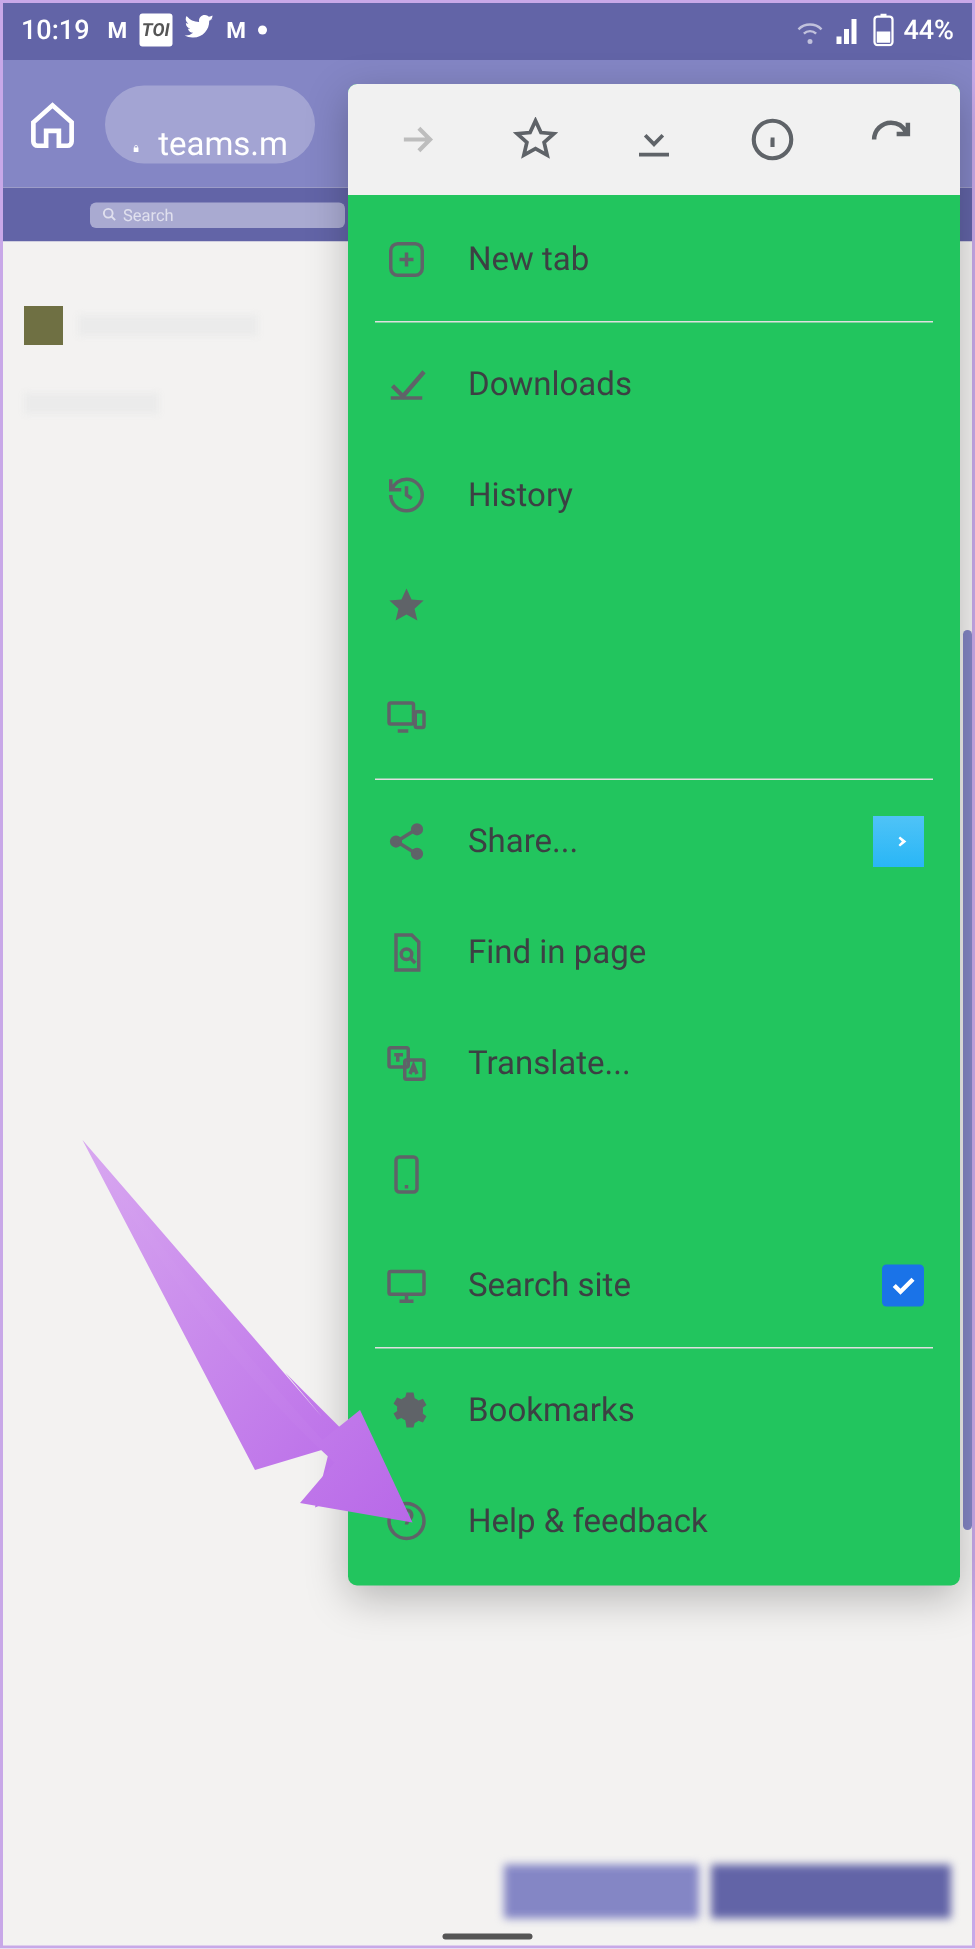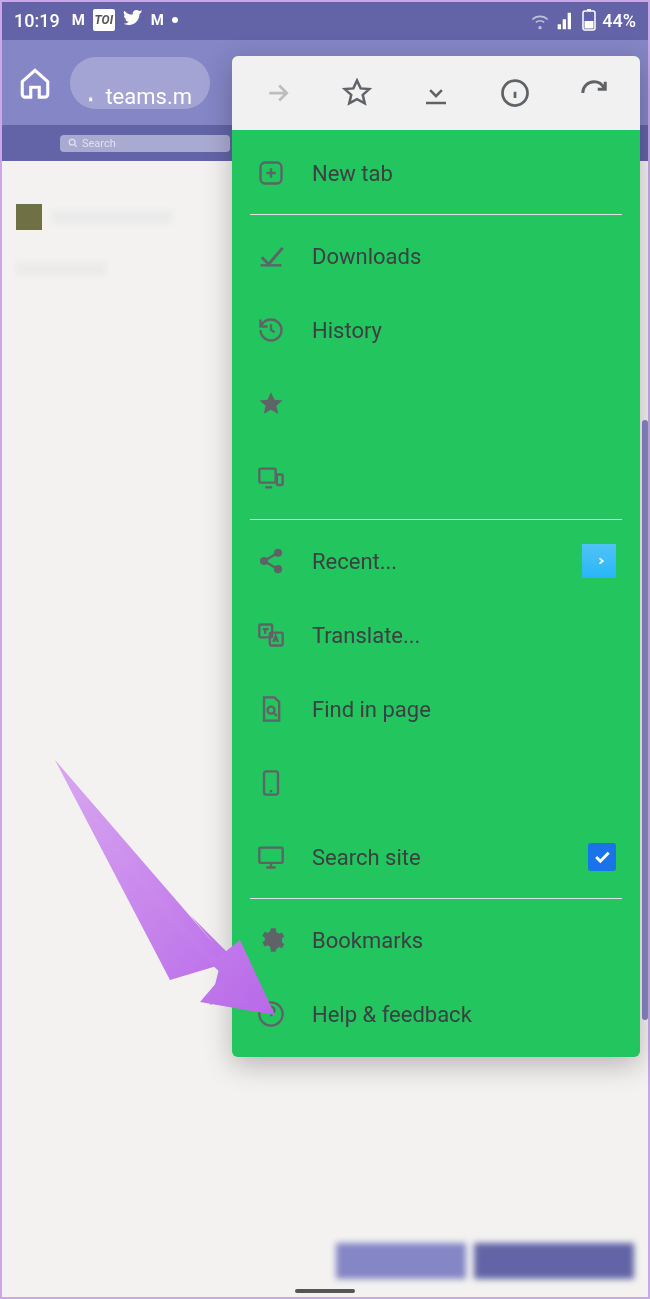--- a/index.html
+++ b/index.html
@@ -209,46 +209,46 @@
     <div class="menu-divider"></div>
     <div class="menu-item">
       <span class="micon">
         <svg width="28" height="28" viewBox="0 0 24 24" fill="none" stroke="currentColor" stroke-width="2">
             <circle cx="6" cy="12" r="2.5" fill="currentColor"></circle>
             <circle cx="18" cy="5" r="2.5" fill="currentColor"></circle>
             <circle cx="18" cy="19" r="2.5" fill="currentColor"></circle>
             <path d="M8 11l8-5M8 13l8 5"></path>
           </svg>
       </span>
-      <span class="label">Recent...</span>
+      <span class="label">Share...</span>
       <span class="share-badge">
         <svg width="18" height="18" viewBox="0 0 24 24" fill="#fff">
             <path d="M5 12h10l-3-3 1.4-1.4L19 12l-5.6 4.4L12 15l3-3H5z"></path>
           </svg>
       </span>
     </div>
     <div class="menu-item">
       <span class="micon">
         <svg width="28" height="28" viewBox="0 0 24 24" fill="none" stroke="currentColor" stroke-width="2">
+            <path d="M6 2h9l4 4v16H6z"></path>
+            <circle cx="12" cy="13" r="3"></circle>
+            <path d="M14 15l3 3"></path>
+          </svg>
+      </span>
+      <span class="label">Find in page</span>
+    </div>
+    <div class="menu-item">
+      <span class="micon">
+        <svg width="28" height="28" viewBox="0 0 24 24" fill="none" stroke="currentColor" stroke-width="2">
             <rect x="2" y="3" width="11" height="11" rx="1"></rect>
             <rect x="11" y="10" width="11" height="11" rx="1"></rect>
             <path d="M5 7h5M7 7v4M14 18l2-5 2 5M15 16h2"></path>
           </svg>
       </span>
       <span class="label">Translate...</span>
-    </div>
-    <div class="menu-item">
-      <span class="micon">
-        <svg width="28" height="28" viewBox="0 0 24 24" fill="none" stroke="currentColor" stroke-width="2">
-            <path d="M6 2h9l4 4v16H6z"></path>
-            <circle cx="12" cy="13" r="3"></circle>
-            <path d="M14 15l3 3"></path>
-          </svg>
-      </span>
-      <span class="label">Find in page</span>
     </div>
     <div class="menu-item">
       <span class="micon">
         <svg width="28" height="28" viewBox="0 0 24 24" fill="none" stroke="currentColor" stroke-width="2">
             <rect x="6" y="2" width="12" height="20" rx="2"></rect>
             <path d="M11 19h2"></path>
           </svg>
       </span>
     </div>
     <div class="menu-item">

